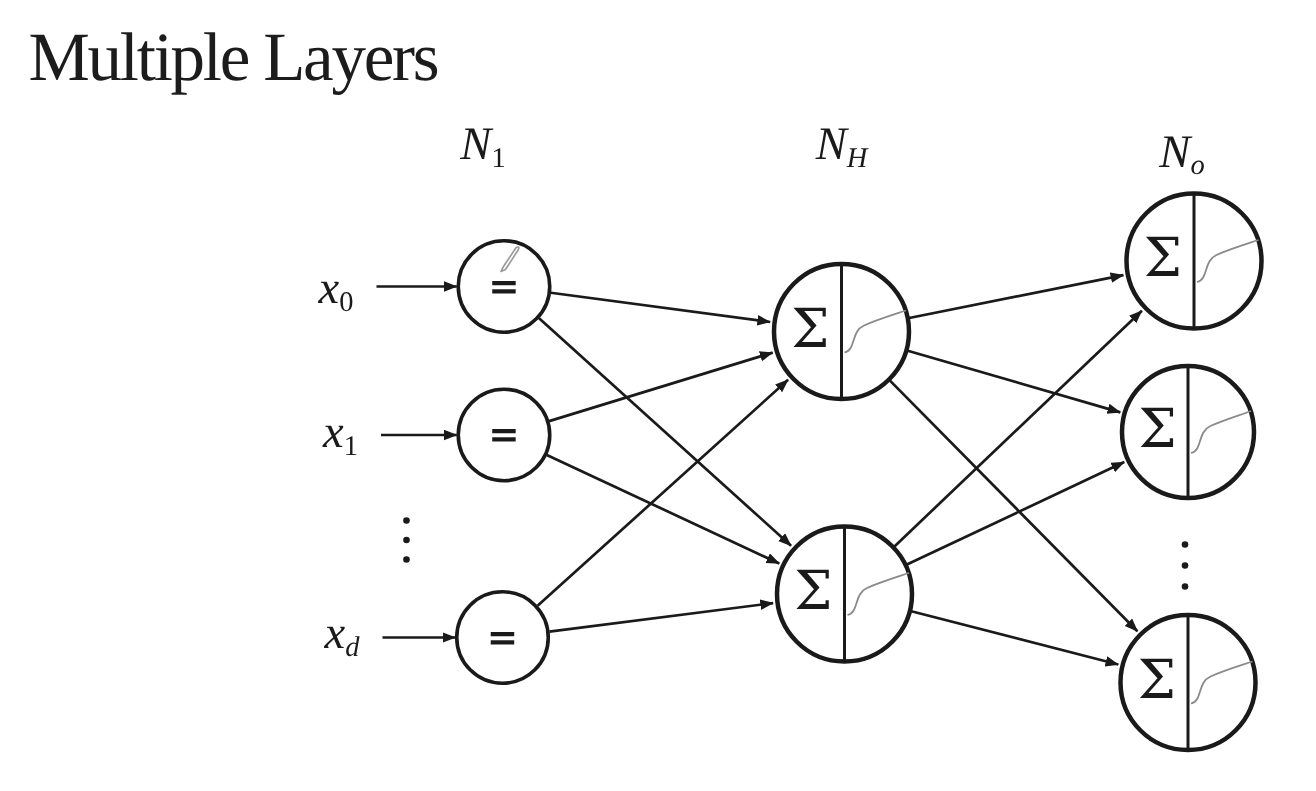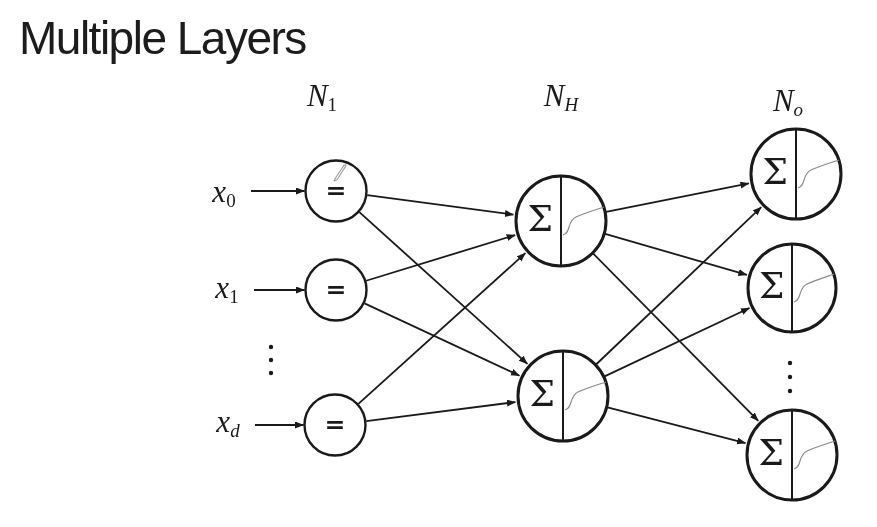--- a/index.html
+++ b/index.html
@@ -1,19 +1,19 @@
 <!DOCTYPE html>
 <html><head>
 <meta charset="utf-8">
 <style>
   html,body{margin:0;padding:0;background:#ffffff;}
   .slide{position:relative;width:877px;height:527px;background:#ffffff;overflow:hidden;
          font-family:"Liberation Sans",sans-serif;}
   .slide h1{position:absolute;left:19px;top:11px;margin:0;font-size:46px;font-weight:400;
-            letter-spacing:-1.5px;color:#1c1c1c;font-family:Liberation Sans, sans-serif;}
+            letter-spacing:-1.5px;color:#1c1c1c;font-family:Liberation Serif, serif;}
   svg.net{position:absolute;left:0;top:0;}
   svg.net text{fill:#1a1a1a;}
   .mathlabel{font-family:"Liberation Serif",serif;font-style:italic;font-size:31px;}
   .sigma{font-family:"DejaVu Serif",serif;font-size:36px;font-style:normal;}
   .eq{font-family:"DejaVu Serif",serif;font-size:25px;font-weight:bold;}
 </style>
 </head>
 <body>
 
 <div class="slide">

